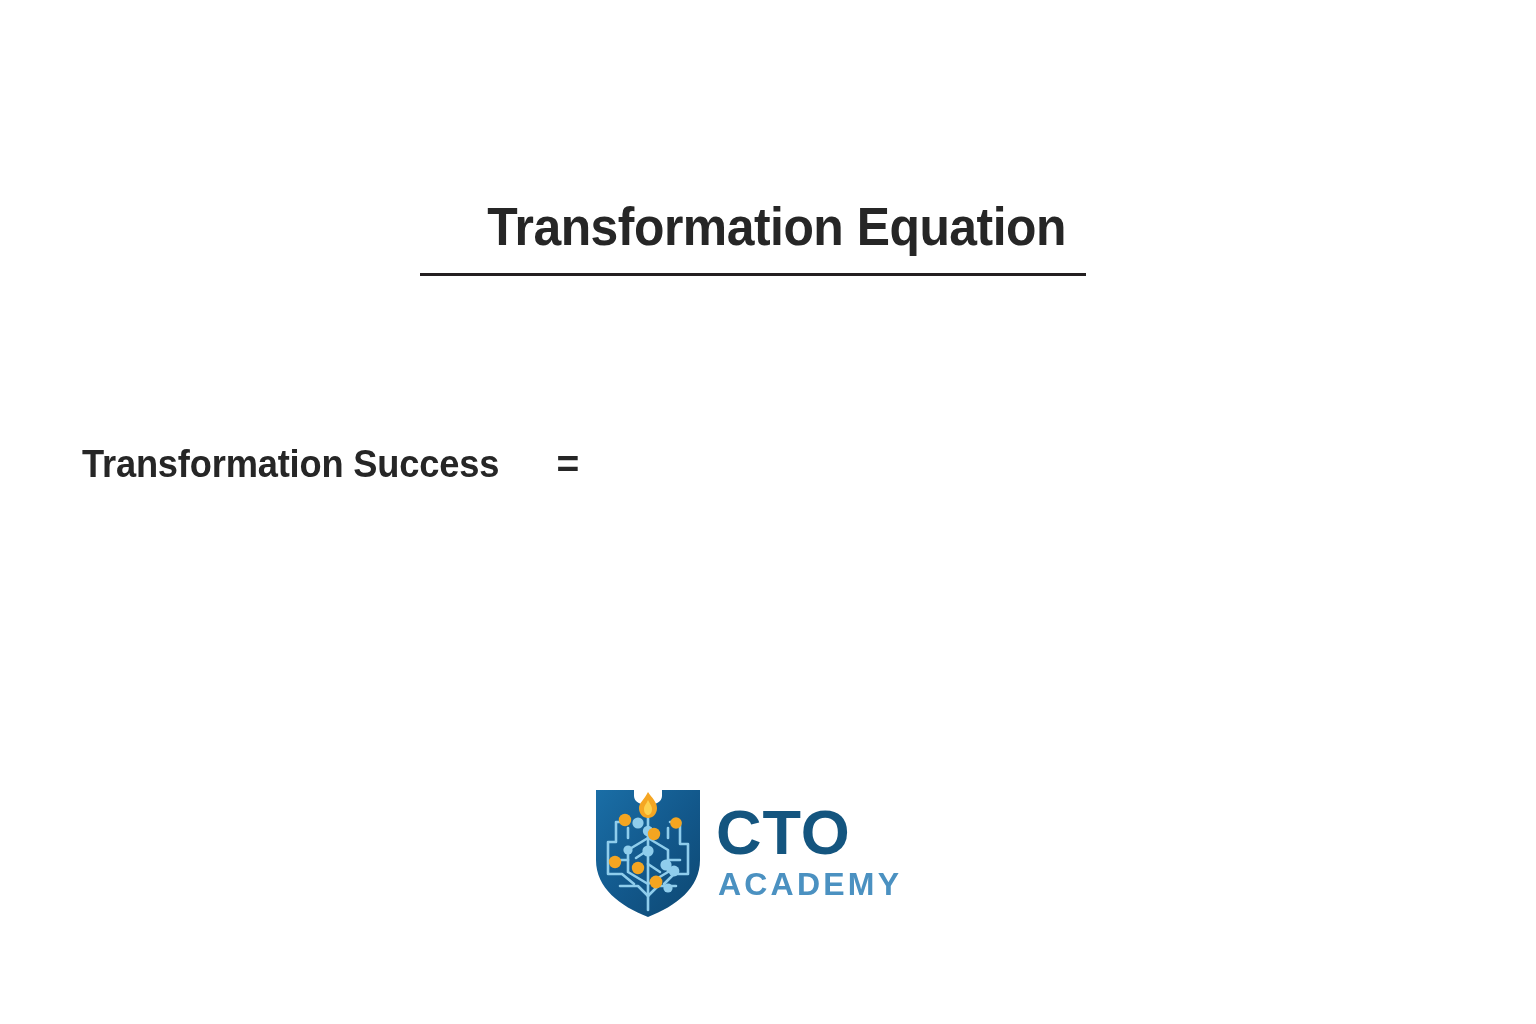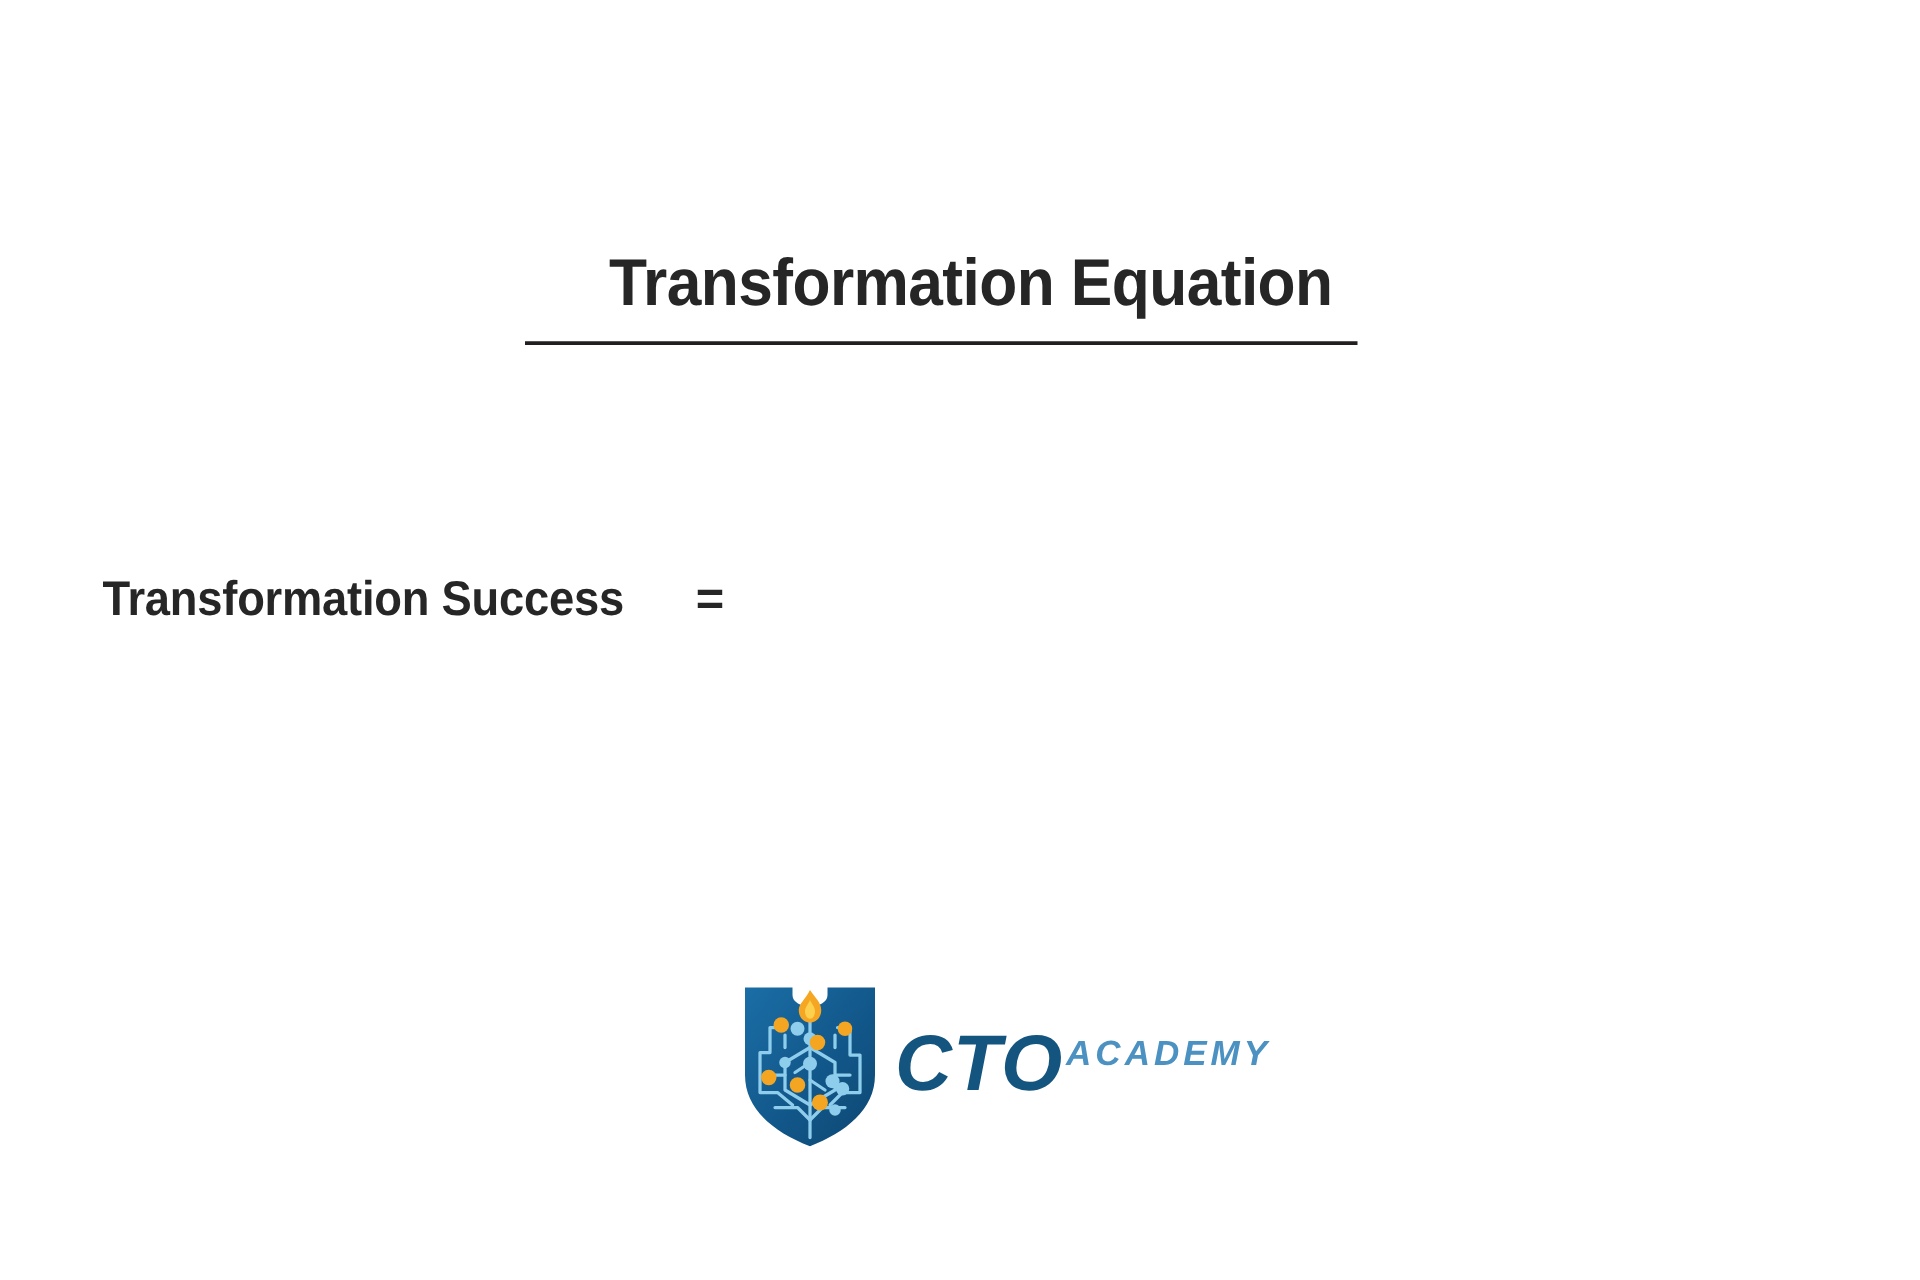--- a/index.html
+++ b/index.html
@@ -45,21 +45,21 @@
   #equation {
     position: absolute;
     left: 0;
     top: 378px;
     width: 1536px;
     height: 220px;
   }
   #lhs-wrap {
     position: absolute;
     left: 82px;
-    top: 80px;
+    top: 64px;
     display: flex;
     align-items: baseline;
     white-space: nowrap;
   }
   #lhs-term {
     font-size: 39px;
     font-weight: 700;
     color: #262626;
     transform: scaleX(0.93);
     transform-origin: left center;
@@ -135,33 +135,32 @@
     align-items: center;
   }
   #logo-shield {
     width: 108px;
     height: 132px;
     flex: 0 0 auto;
   }
   #logo-wordmark {
     margin-left: 14px;
     display: flex;
-    flex-direction: row;
+    flex-direction: column;
     justify-content: space-between;
-    font-style: italic;
   }
   #logo-cto {
     font-size: 63px;
     font-weight: 700;
     line-height: 0.92;
     letter-spacing: 1px;
     color: #14557f;
   }
   #logo-academy {
-    font-size: 28px;
+    font-size: 32px;
     font-weight: 700;
     line-height: 1;
     letter-spacing: 3.2px;
     color: #4b91c1;
     margin-top: 6px;
     margin-left: 2px;
   }
 </style>
 </head>
 <body>

